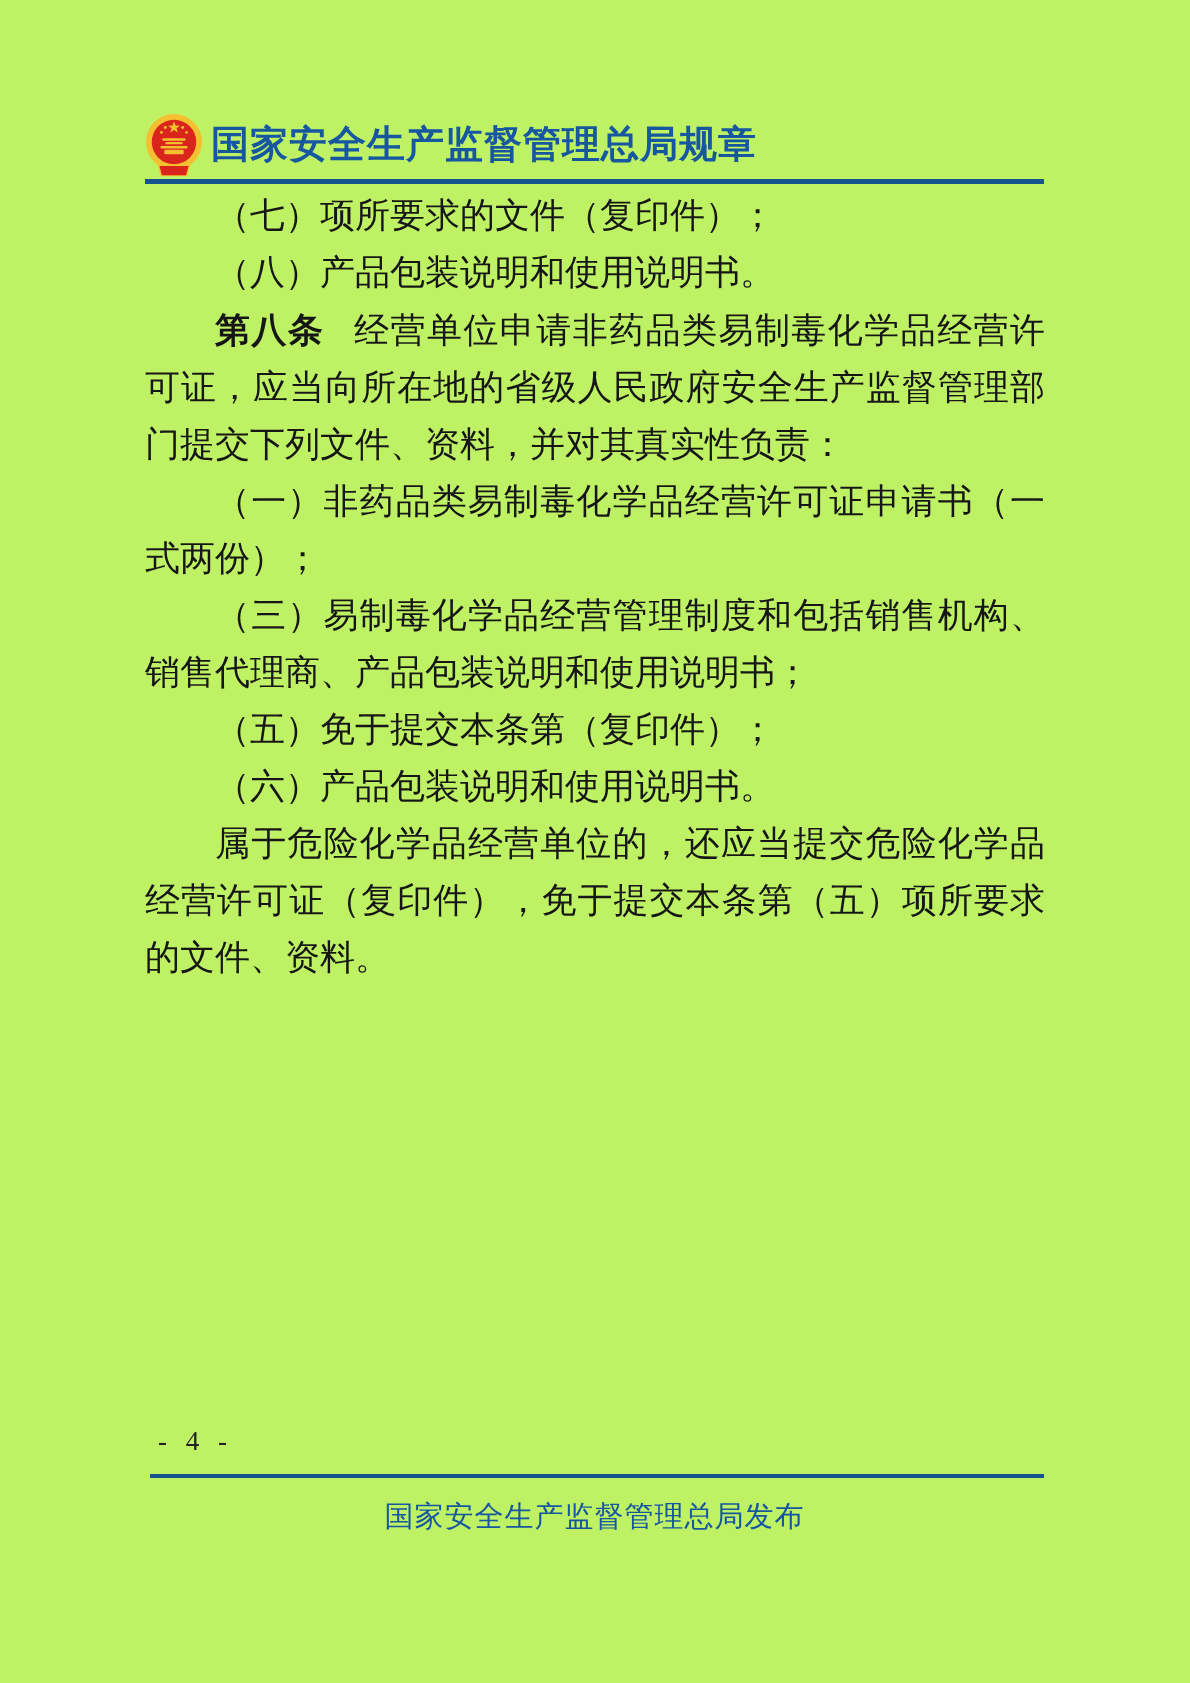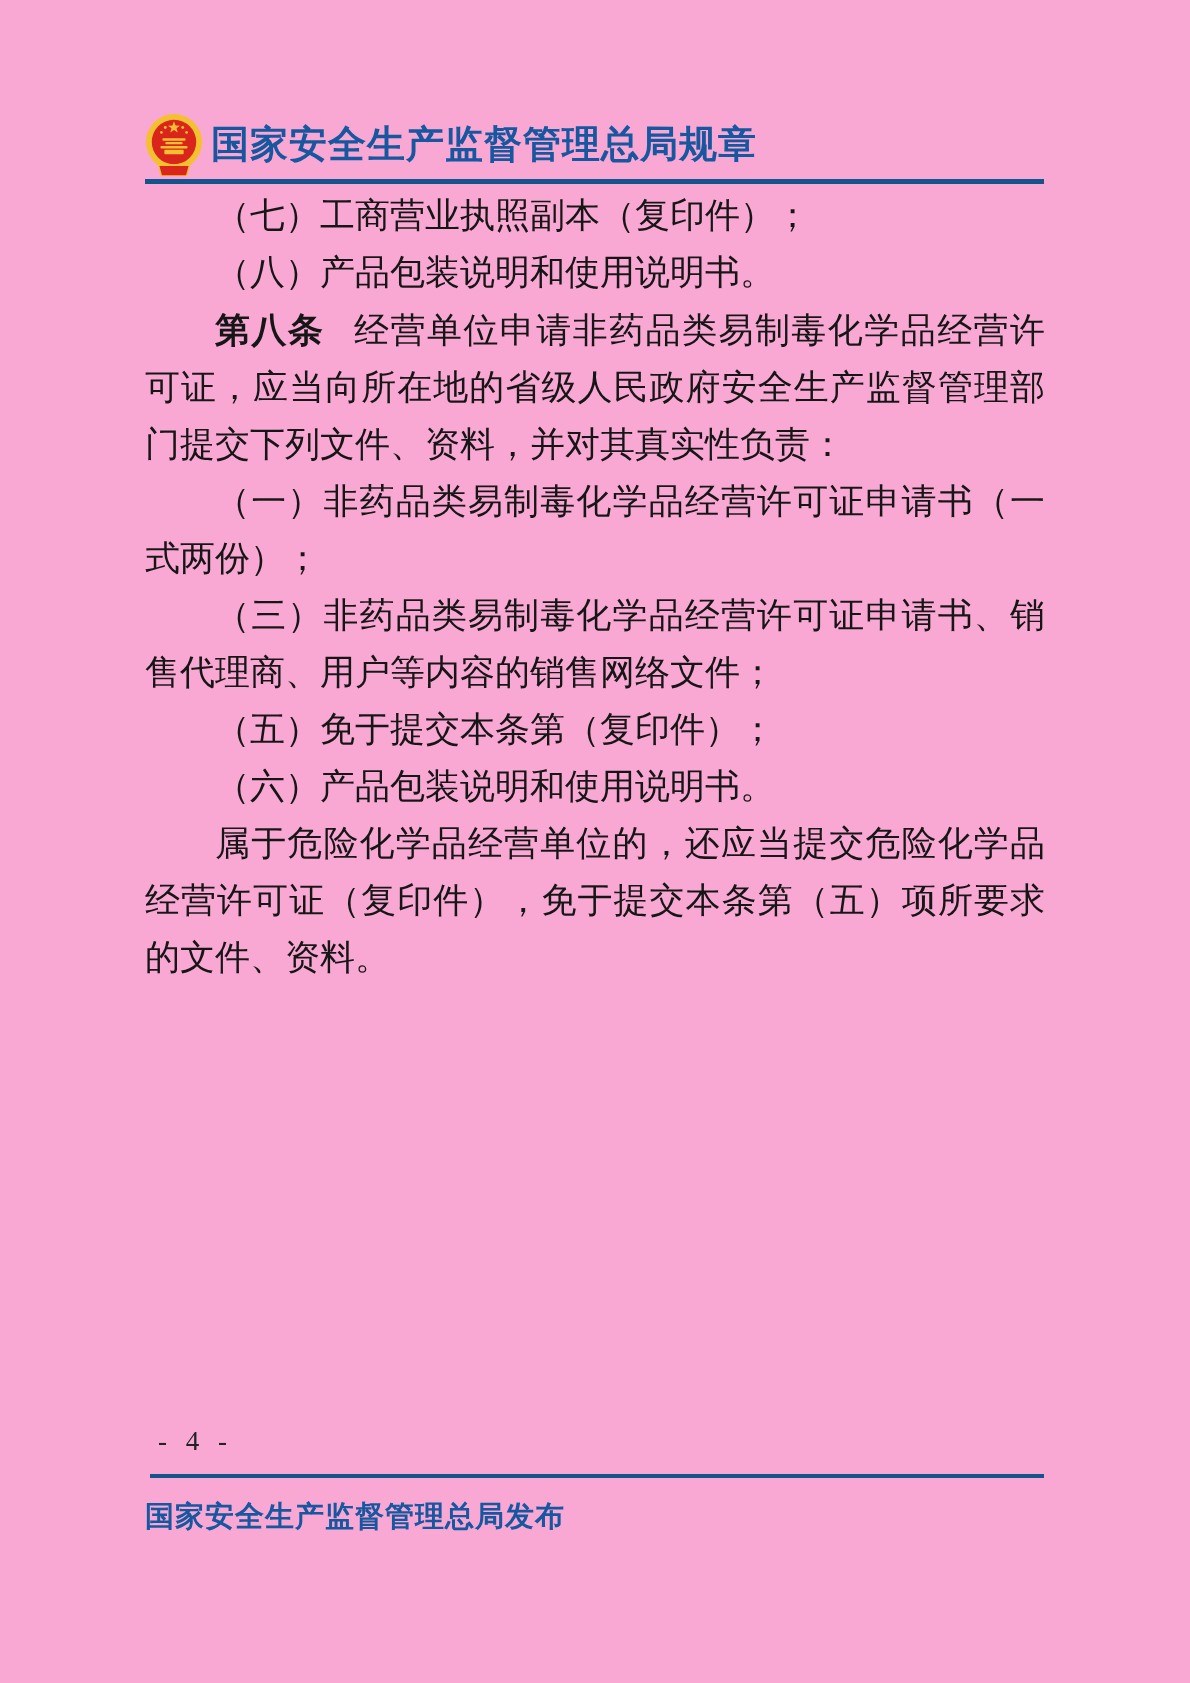--- a/index.html
+++ b/index.html
@@ -1,19 +1,19 @@
 <!DOCTYPE html>
 <html><head>
 <meta charset="utf-8">
 <style>
   html,body{margin:0;padding:0;background:#ffffff;}
   .page{
     position:relative;
     width:1190px;height:1683px;
-    background:#f9a8d4;
+    background:#bef264;
     font-family:"Liberation Serif","DejaVu Serif",serif;
     color:#111111;
     overflow:hidden;
   }
   
   .header{
     position:absolute;left:145px;top:113px;width:900px;height:62px;
     display:flex;align-items:center;
   }
   .emblem{width:58px;height:64px;flex:0 0 58px;margin-right:8px;}
@@ -39,22 +39,22 @@
   .page-number{
     position:absolute;left:158px;top:1426px;
     font-size:27px;letter-spacing:6px;color:#222222;
   }
   .footer-rule{
     position:absolute;left:150px;top:1474px;width:894px;height:4px;
     background:#14538C;
   }
   .footer-publisher{
     position:absolute;left:145px;top:1497px;width:899px;
-    text-align:left;
-    font-size:29px;font-weight:bold;letter-spacing:1px;
+    text-align:center;
+    font-size:29px;font-weight:normal;letter-spacing:1px;
     color:#1657A0;white-space:nowrap;
   }
 </style>
 </head>
 <body>
 
 <div class="page">
 
   <div class="header">
     <svg class="emblem" viewBox="0 0 60 66" xmlns="http://www.w3.org/2000/svg">
@@ -69,25 +69,25 @@
       <rect x="21" y="31" width="18" height="2.2" rx="1" fill="#F5C02F"></rect>
       <rect x="16" y="35" width="28" height="2.6" rx="1" fill="#F5C02F"></rect>
       <rect x="20" y="39" width="20" height="4.5" rx="1" fill="#F5C02F"></rect>
       <path d="M14,55 L46,55 L43,66 L17,66 Z" fill="#DA251D" stroke="#F5C02F" stroke-width="1.4"></path>
     </svg>
     <div class="header-title">国家安全生产监督管理总局规章</div>
   </div>
   <div class="header-rule"></div>
 
   <div class="body-text">
-    <p>（七）工商营业执照副本（复印件）；</p>
+    <p>（七）项所要求的文件（复印件）；</p>
     <p>（八）产品包装说明和使用说明书。</p>
     <p><span class="article-term">第八条</span><span>经营单位申请非药品类易制毒化学品经营许可证，应当向所在地的省级人民政府安全生产监督管理部门提交下列文件、资料，并对其真实性负责：</span></p>
     <p>（一）非药品类易制毒化学品经营许可证申请书（一式两份）；</p>
-    <p>（三）非药品类易制毒化学品经营许可证申请书、销售代理商、用户等内容的销售网络文件；</p>
+    <p>（三）易制毒化学品经营管理制度和包括销售机构、销售代理商、产品包装说明和使用说明书；</p>
     <p>（五）免于提交本条第（复印件）；</p>
     <p>（六）产品包装说明和使用说明书。</p>
     <p>属于危险化学品经营单位的，还应当提交危险化学品经营许可证（复印件），免于提交本条第（五）项所要求的文件、资料。</p>
   </div>
 
   <div class="page-number">- 4 -</div>
   <div class="footer-rule"></div>
   <div class="footer-publisher">国家安全生产监督管理总局发布</div>
 
 </div>

